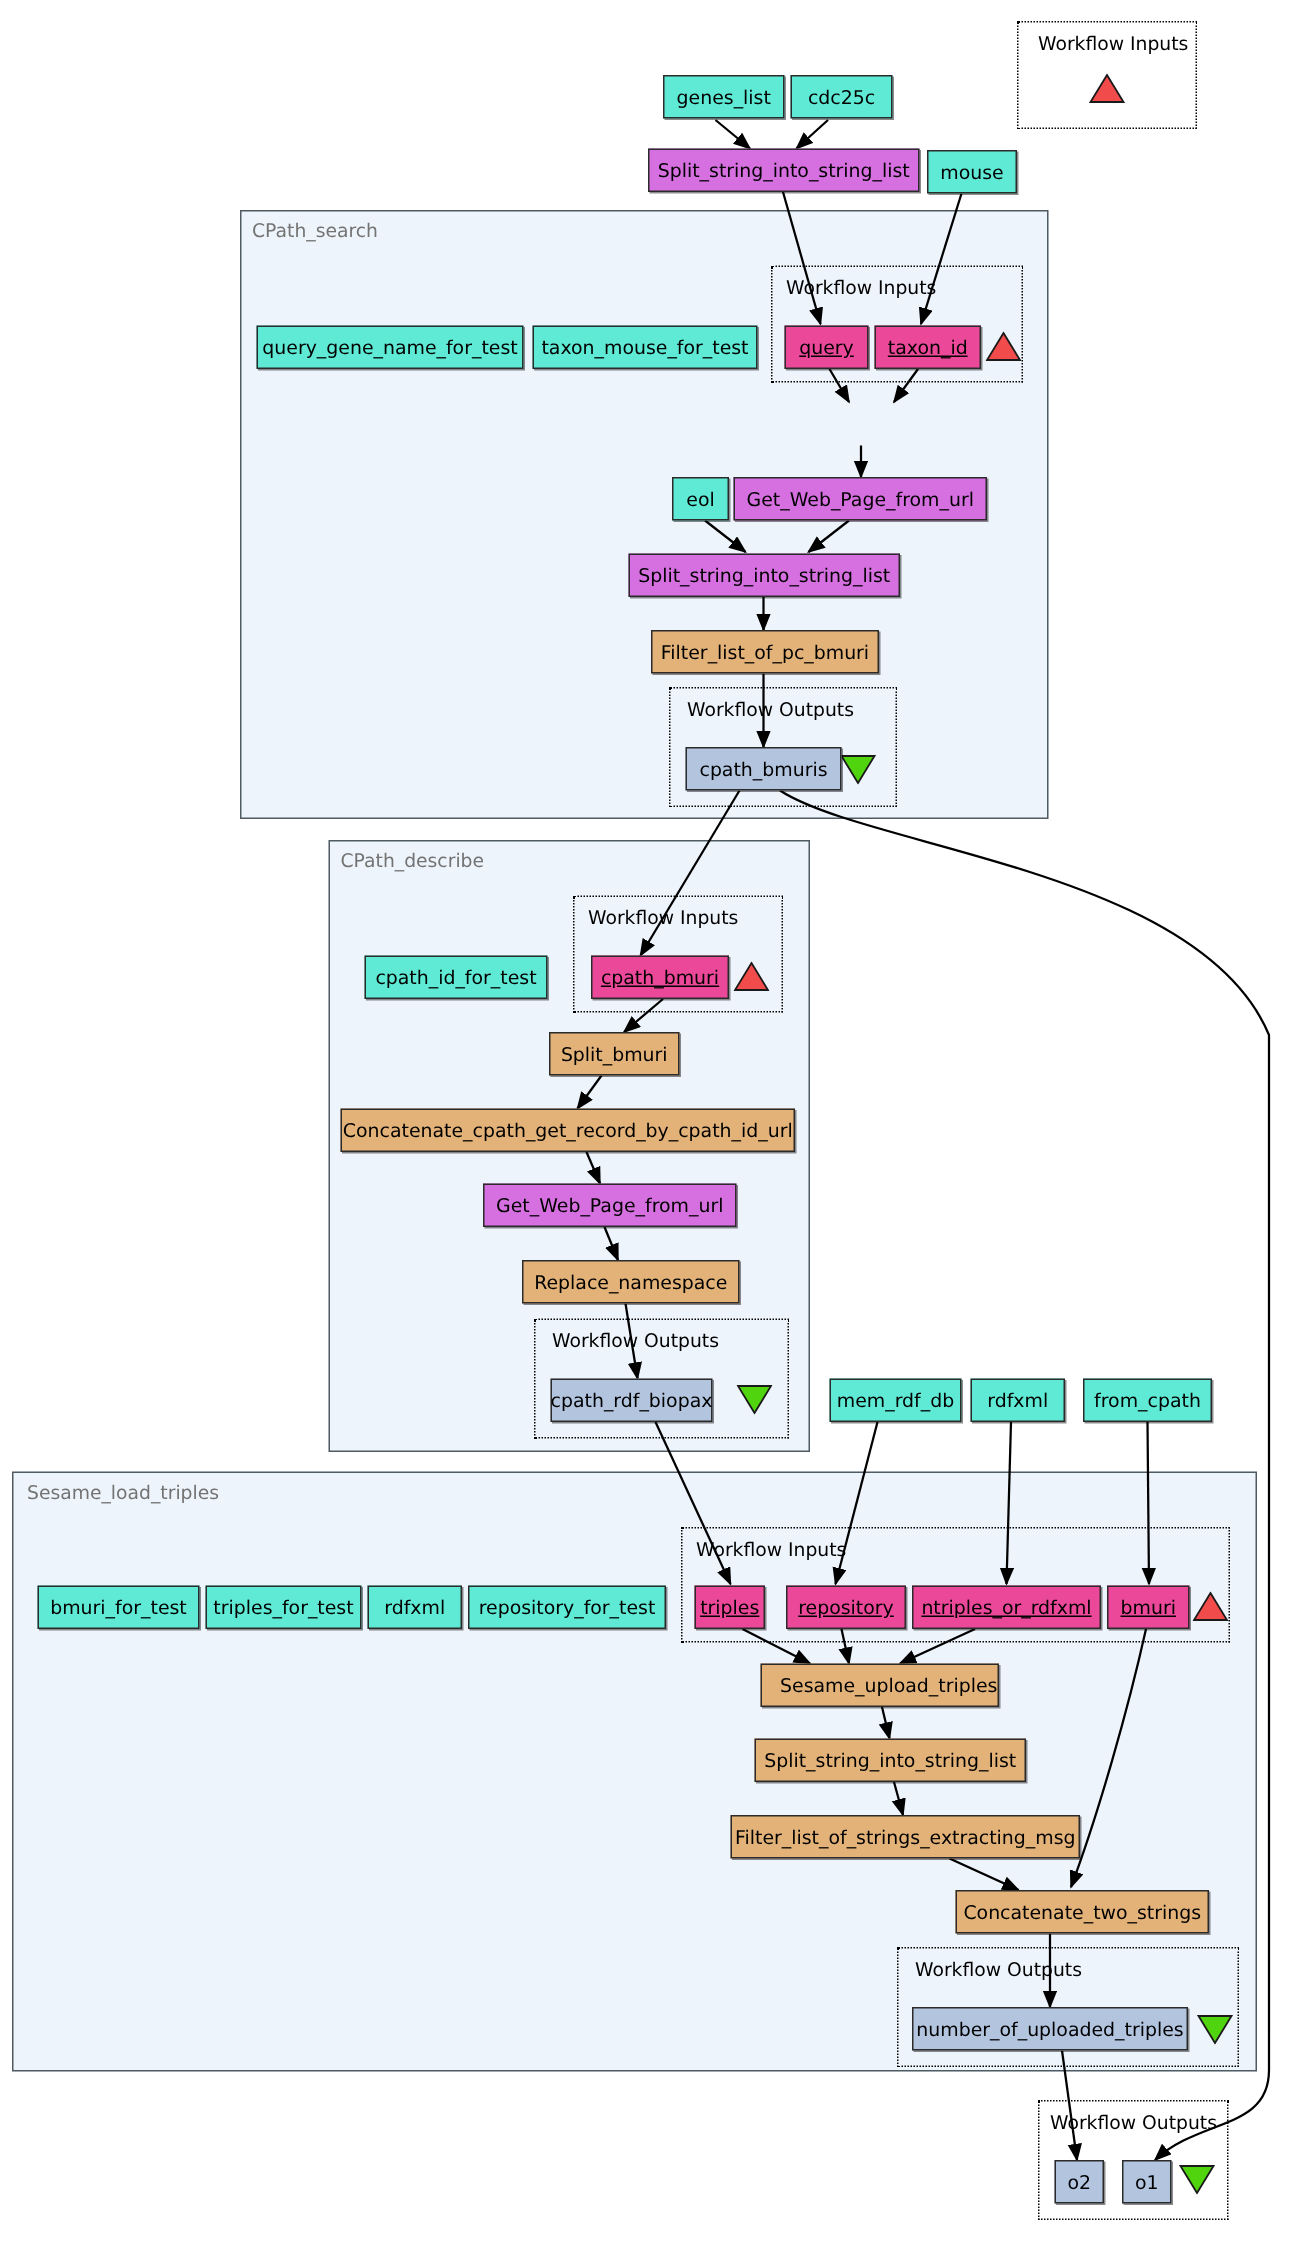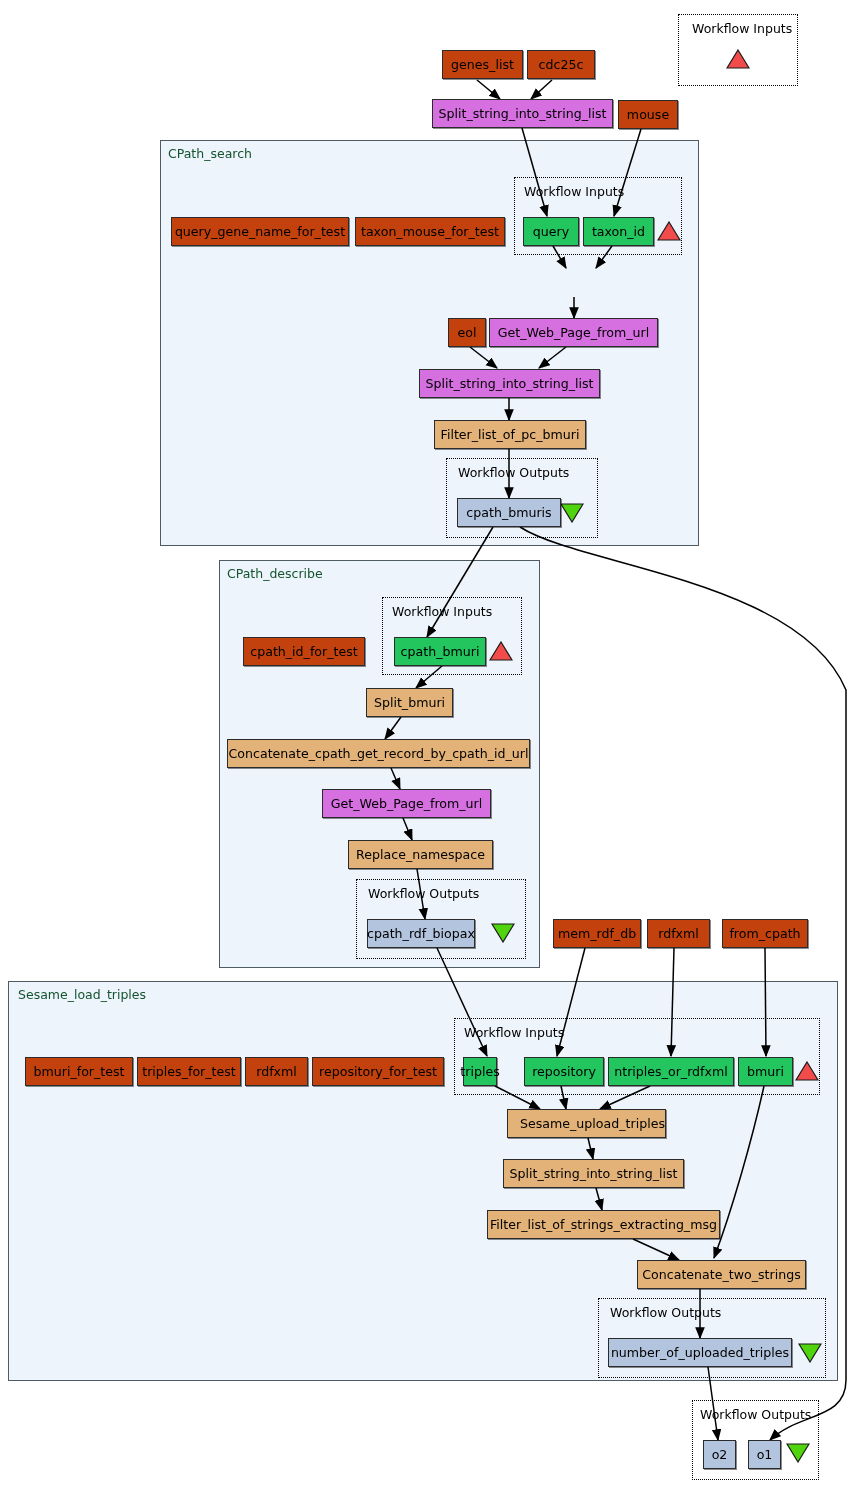--- a/index.html
+++ b/index.html
@@ -1,31 +1,31 @@
 <!DOCTYPE html>
 <html><head>
 <meta charset="utf-8">
 <style>
   html,body{margin:0;padding:0;background:#ffffff;}
   body{font-family:"DejaVu Sans","Liberation Sans",sans-serif;}
   #canvas{position:relative;width:860px;height:1495px;overflow:hidden;background:#fff;}
   svg#edges{position:absolute;left:0;top:0;width:860px;height:1495px;pointer-events:none;}
 
   .cluster{position:absolute;background:#eef4fb;border:1.6px solid #4f5b63;box-sizing:border-box;}
-  .cluster-title{position:absolute;font-size:12.5px;color:#14532d;white-space:nowrap;}
+  .cluster-title{position:absolute;font-size:12.5px;color:#737373;white-space:nowrap;}
 
   .dbox{position:absolute;border:1.5px dotted #000;box-sizing:border-box;background:transparent;}
   .dbox-title{position:absolute;font-size:12.5px;color:#000;white-space:nowrap;background:transparent;}
 
   .node{position:absolute;box-sizing:border-box;border:1.3px solid #2b2b2b;
         display:flex;align-items:center;justify-content:center;
         font-size:12.6px;color:#000;white-space:nowrap;
         box-shadow:1px 1px 0 rgba(0,0,0,0.45);}
-  .n-grey{background:#c2410c;}
-  .n-cyan{background:#22c55e;}
+  .n-grey{background:#5eead4;}
+  .n-cyan{background:#ec4899;text-decoration:underline;}
   .n-tan{background:#e3b278;}
   .n-magenta{background:#d66fe0;}
   .n-out{background:#b2c4de;}
   .tri-wrap{position:absolute;}
   .tri-wrap svg{display:block;}
 </style>
 </head>
 <body>
 
 <div id="canvas">
@@ -199,21 +199,21 @@
 
   <div class="node n-grey" style="left:553px;top:919px;width:88px;height:29px;">mem_rdf_db</div>
   <div class="node n-grey" style="left:647px;top:919px;width:63px;height:29px;">rdfxml</div>
   <div class="node n-grey" style="left:722px;top:919px;width:86px;height:29px;">from_cpath</div>
 
   <div class="node n-grey" style="left:25px;top:1057px;width:108px;height:29px;">bmuri_for_test</div>
   <div class="node n-grey" style="left:137px;top:1057px;width:104px;height:29px;">triples_for_test</div>
   <div class="node n-grey" style="left:245px;top:1057px;width:63px;height:29px;">rdfxml</div>
   <div class="node n-grey" style="left:312px;top:1057px;width:132px;height:29px;">repository_for_test</div>
 
-  <div class="node n-cyan" style="left:463px;top:1057px;width:34px;height:29px;">triples</div>
+  <div class="node n-cyan" style="left:463px;top:1057px;width:47px;height:29px;">triples</div>
   <div class="node n-cyan" style="left:524px;top:1057px;width:80px;height:29px;">repository</div>
   <div class="node n-cyan" style="left:608px;top:1057px;width:126px;height:29px;">ntriples_or_rdfxml</div>
   <div class="node n-cyan" style="left:738px;top:1057px;width:55px;height:29px;">bmuri</div>
 
   <div class="node n-tan" style="left:507px;top:1109px;width:159px;height:29px;padding-left:12px;">Sesame_upload_triples</div>
   <div class="node n-tan" style="left:503px;top:1159px;width:181px;height:29px;">Split_string_into_string_list</div>
   <div class="node n-tan" style="left:487px;top:1210px;width:233px;height:29px;">Filter_list_of_strings_extracting_msg</div>
   <div class="node n-tan" style="left:637px;top:1260px;width:169px;height:29px;">Concatenate_two_strings</div>
   <div class="node n-out" style="left:608px;top:1338px;width:184px;height:29px;">number_of_uploaded_triples</div>
 

